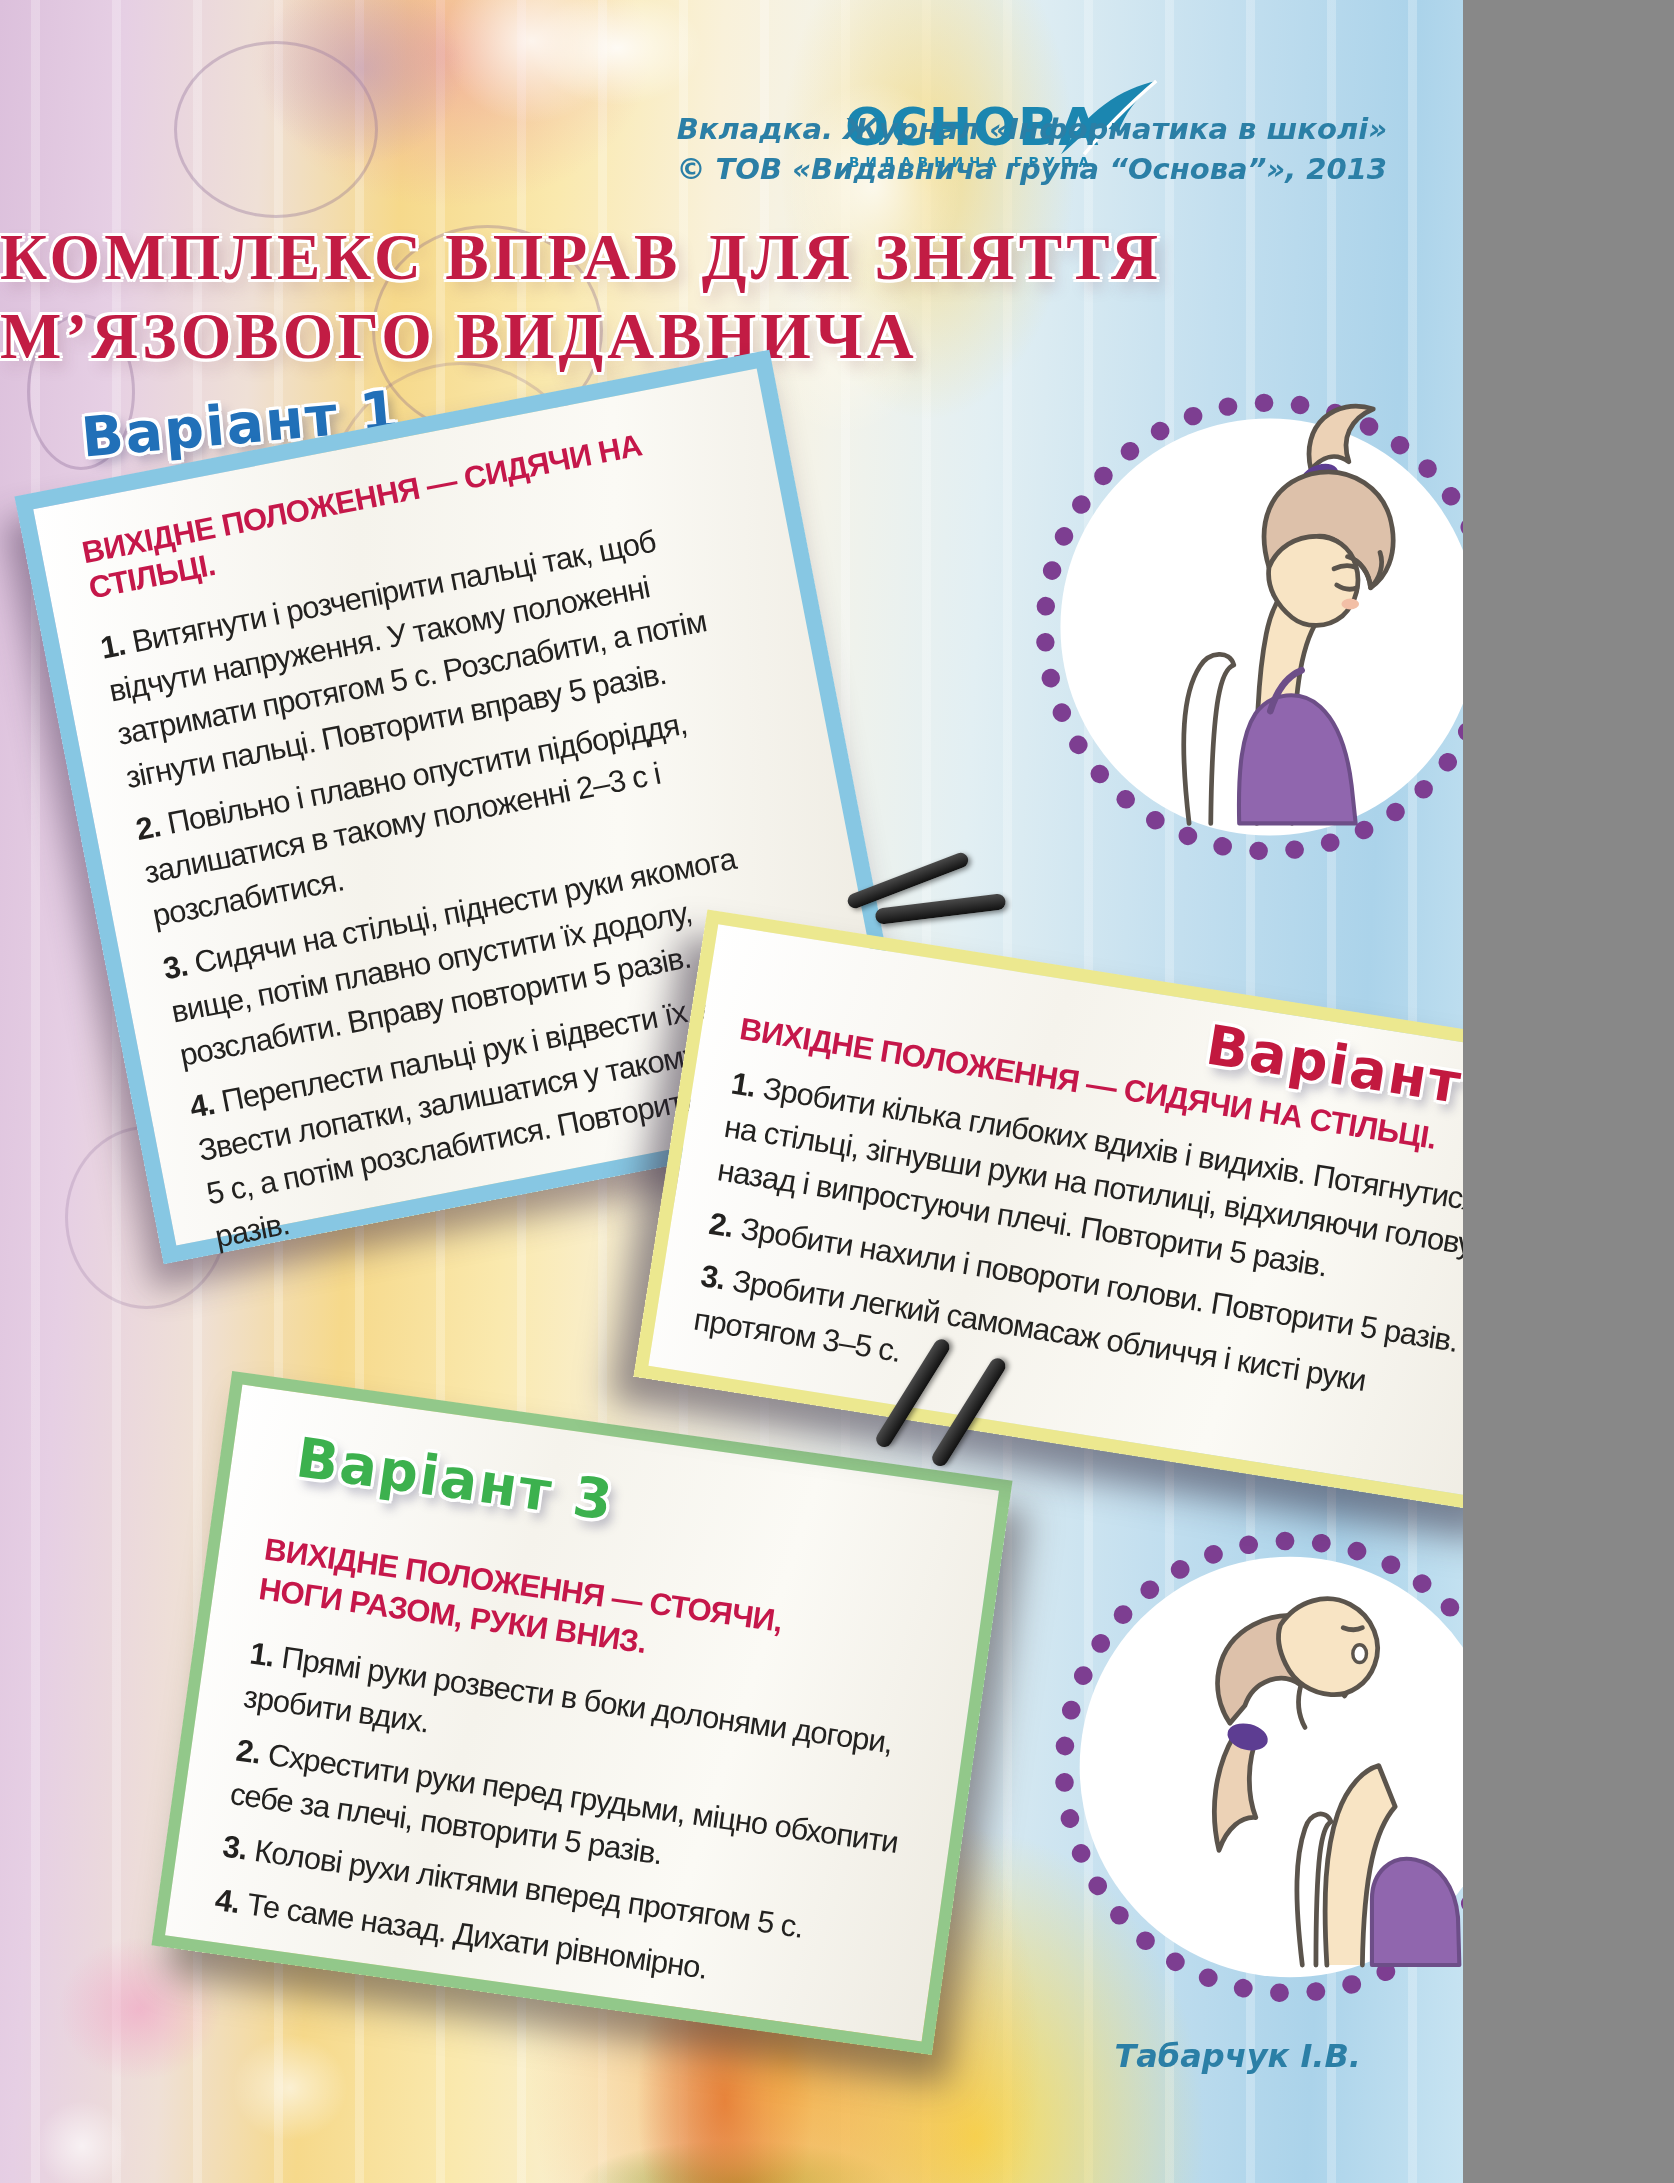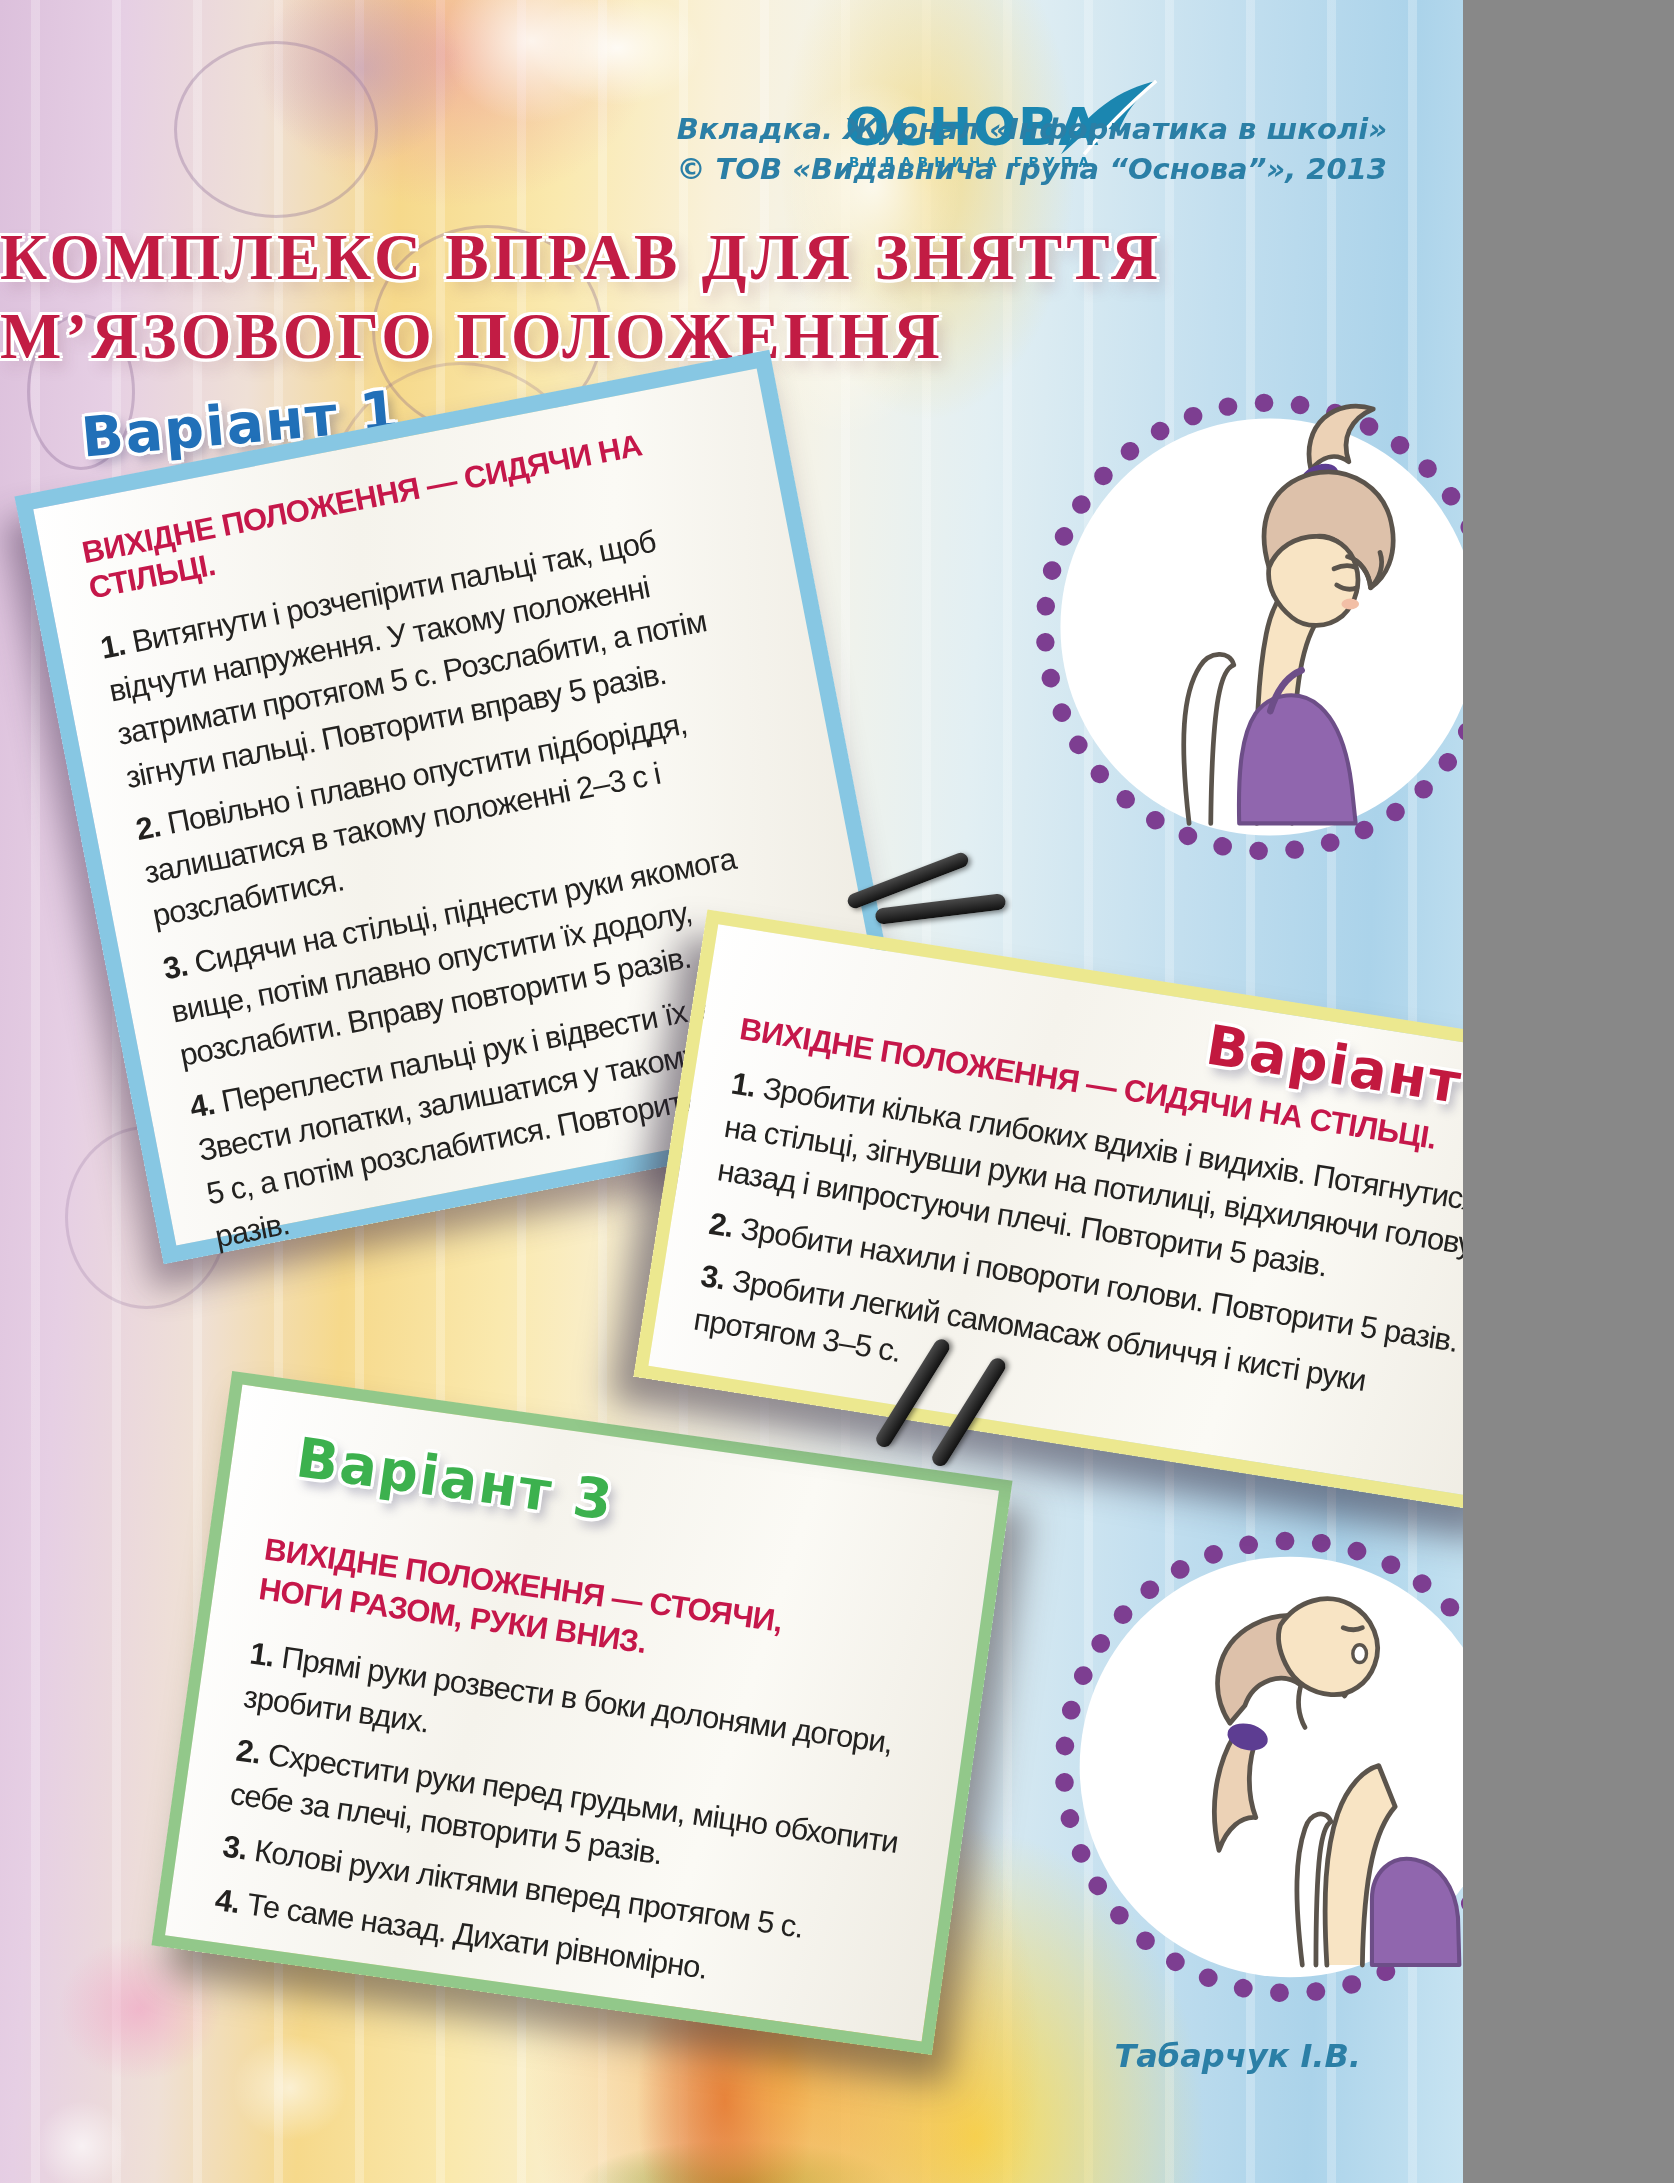--- a/index.html
+++ b/index.html
@@ -103,21 +103,21 @@
       <path d="M146,4 C104,40 70,74 40,112" stroke="#ffffff" stroke-width="5" fill="none"></path>
     </svg>
     <div class="logo-sub">ВИДАВНИЧА ГРУПА</div>
   </div>
 
   <div class="imprint">Вкладка. Журнал «Інформатика в школі»
 © ТОВ «Видавнича група “Основа”», 2013</div>
 
   <div class="title">
     <span class="t1">КОМПЛЕКС ВПРАВ ДЛЯ ЗНЯТТЯ</span>
-    <span class="t2">М’ЯЗОВОГО ПОЛОЖЕННЯ</span>
+    <span class="t2">М’ЯЗОВОГО ВИДАВНИЧА</span>
   </div>
 
   <div class="vlabel vlabel1">Варіант 1</div>
 
   <div class="card card1">
     <div class="inner">
       <div class="card-h">ВИХІДНЕ ПОЛОЖЕННЯ — СИДЯЧИ НА СТІЛЬЦІ.</div>
       <p><b>1.</b><span>Витягнути і розчепірити пальці так, щоб відчути напруження. У такому положенні затримати протягом 5 с. Розслабити, а потім зігнути пальці. Повторити вправу 5 разів.</span></p>
       <p><b>2.</b><span>Повільно і плавно опустити підборіддя, залишатися в такому положенні 2–3 с і розслабитися.</span></p>
       <p><b>3.</b><span>Сидячи на стільці, піднести руки якомога вище, потім плавно опустити їх додолу, розслабити. Вправу повторити 5 разів.</span></p>

